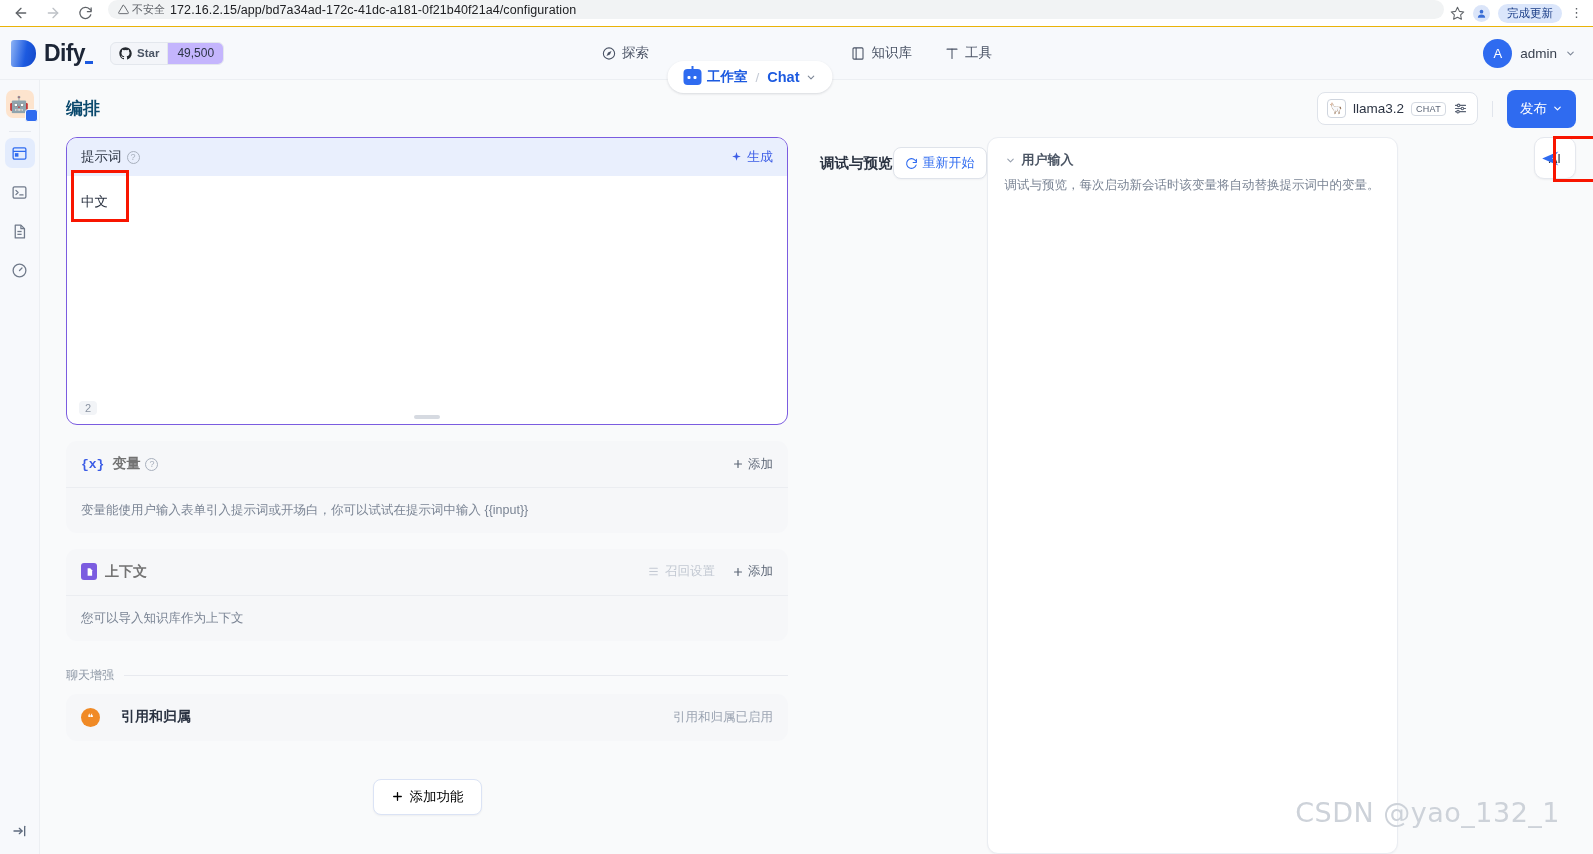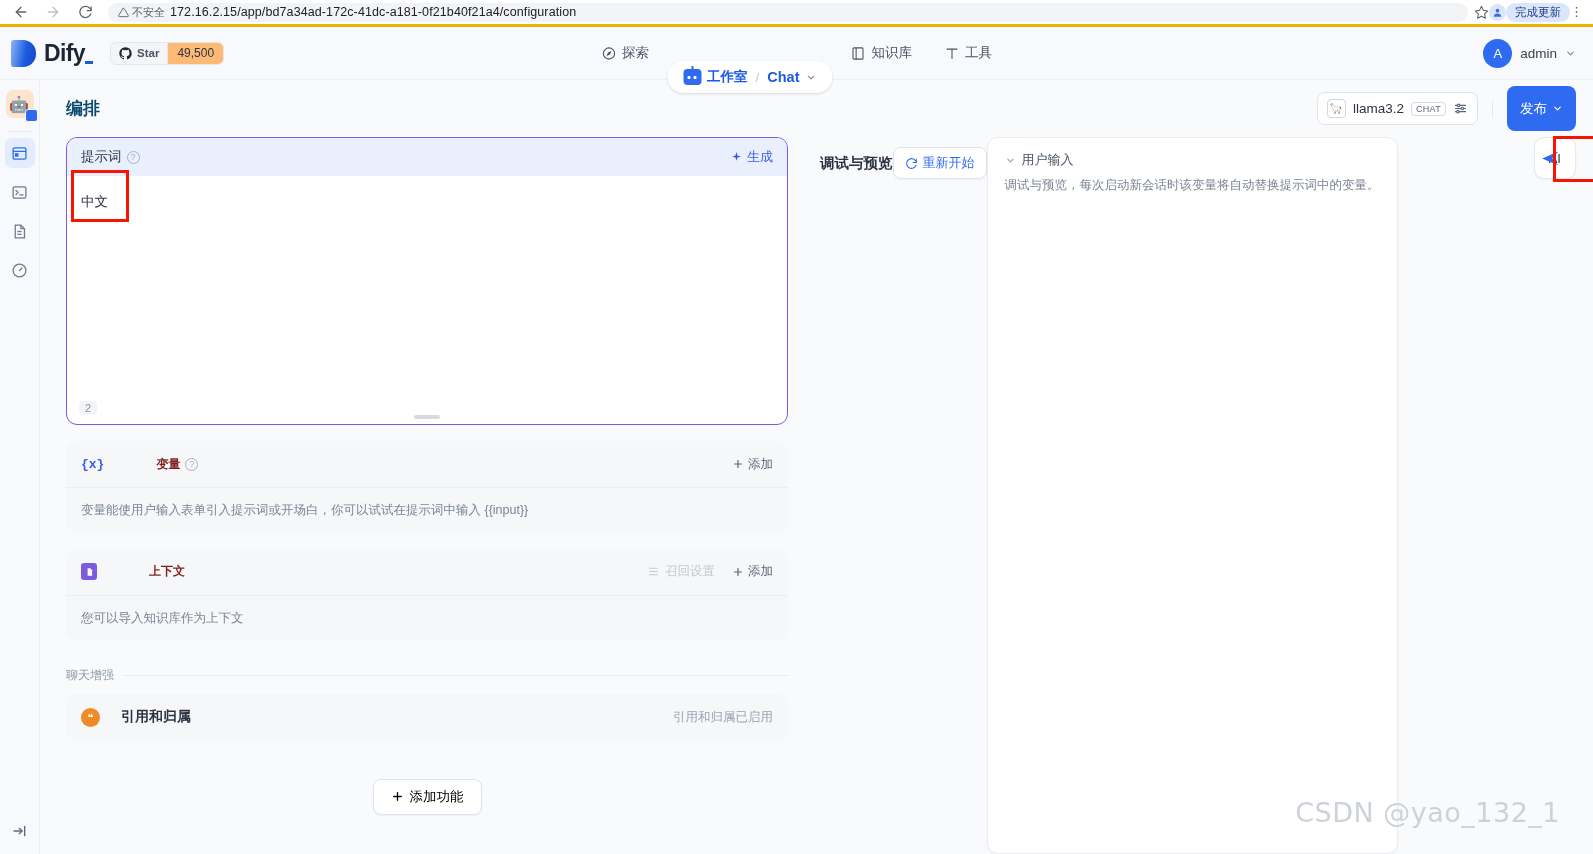--- a/index.html
+++ b/index.html
@@ -4,36 +4,36 @@
 <style>
   * { box-sizing: border-box; margin: 0; padding: 0; }
   html, body {
     width: 1593px; height: 854px;
     font-family: "Liberation Sans", "DejaVu Sans", sans-serif;
     background: #f9fafb; overflow: hidden;
   }
 
   
   .browser-bar {
-    height: 27px; background: #fff; display: flex; align-items: center;
-    padding: 0 8px; gap: 6px; border-bottom: 3px solid #eab308;
+    height: 27px; background: #fff; display: flex; 
+    padding: 0 8px; gap: 6px; border-bottom: 1px solid #eab308;
   }
   .nav-btn {
     width: 26px; height: 26px; display: flex; align-items: center;
     justify-content: center; color: #5f6368; font-size: 15px; border-radius: 50%;
   }
   .nav-btn.disabled { color: #bdc1c6; }
   .omnibox {
     flex: 1; height: 19px; background: #f1f3f4; border-radius: 11px;
     display: flex; align-items: center; padding: 0 10px; gap: 5px; margin-left: 4px;
   }
   .omni-warn { display: flex; align-items: center; gap: 3px; color: #5f6368; font-size: 11px; }
   .omni-warn svg { display:block; }
   .omni-url { color: #202124; font-size: 12.5px; letter-spacing: .1px; white-space: nowrap; }
-  .omni-right { display: flex; align-items: center; gap: 0; padding-right: 2px; }
+  .omni-right { display: flex; align-items: center; gap: 8px; padding-right: 2px; }
   .star-ic { color: #5f6368; }
   .avatar-chrome {
     width: 17px; height: 17px; border-radius: 50%; background: #dbe5f9;
     display: flex; align-items: center; justify-content: center;
   }
   .update-pill {
     background: #dbe6fb; color: #1a3d87; font-size: 11.5px;
     border-radius: 11px; padding: 2px 9px; white-space: nowrap;
   }
   .kebab { color: #5f6368; font-size: 13px; line-height: .7; letter-spacing: 0; }
@@ -57,21 +57,21 @@
     width: 8px; height: 3px; background: #1c5ae0;
   }
   .star-box {
     display: flex; align-items: center; margin-left: 17px;
     border: 1px solid #e3e7ed; border-radius: 6px; overflow: hidden;
     background: #f3f5f9; height: 23px;
   }
   .star-left { display: flex; align-items: center; gap: 5px; padding: 0 8px; }
   .star-label { font-size: 11.5px; font-weight: 700; color: #4b5565; }
   .star-count {
-    background: #fdba74; padding: 0 9px; font-size: 12px; color: #2b3445;
+    background: #c4b5fd; padding: 0 9px; font-size: 12px; color: #2b3445;
     height: 100%; display: flex; align-items: center; border-left: 1px solid #e3e7ed;
   }
   .center-nav {
     position: absolute; left: 50%; transform: translateX(-50%);
     display: flex; align-items: center; gap: 4px;
   }
   .nav-item {
     display: flex; align-items: center; gap: 6px; padding: 7px 14px;
     font-size: 13.5px; color: #4a5365; border-radius: 18px; white-space: nowrap;
   }
@@ -142,21 +142,21 @@
     display: flex; align-items: center; justify-content: center; font-size: 11px;
   }
   .model-name { font-size: 13.5px; color: #2b3342; }
   .model-badge {
     font-size: 9px; color: #5a6475; border: 1px solid #d5dae2;
     border-radius: 4px; padding: 1px 4px; letter-spacing: .3px;
   }
   .v-div { width: 1px; height: 16px; background: #e1e5ec; }
   .publish-btn {
     display: flex; align-items: center; gap: 5px; background: #2f6bf0; color: #fff;
-    height: 45px; padding: 0 13px; border-radius: 8px; font-size: 13.5px; font-weight: 500;
+    height: 38px; padding: 0 13px; border-radius: 8px; font-size: 13.5px; font-weight: 500;
   }
 
   .cols { flex: 1; display: flex; gap: 0; min-height: 0; padding: 0 17px 0 26px; }
   .col-left { width: 722px; flex-shrink: 0; position: relative; }
   .col-right { flex: 1; padding-left: 32px; display: flex; flex-direction: row; min-width: 0; }
 
   
   .prompt-card {
     border: 1.5px solid #7b5ce0; border-radius: 11px; overflow: hidden;
     background: #fff; height: 288px; display: flex; flex-direction: column;
@@ -188,21 +188,21 @@
   }
   .redbox {
     position: absolute; border: 3px solid #f81500; pointer-events: none;
   }
 
   
   .sec-card {
     background: #f6f7f9; border-radius: 11px; margin-top: 16px; overflow: hidden;
   }
   .sec-head { display: flex; align-items: center; height: 46px; padding: 0 15px; }
-  .sec-title { font-size: 12px; font-weight: 600; color: #7f1d1d; margin-left: 44px; }
+  .sec-title { font-size: 14px; font-weight: 600; color: #737373; }
   .sec-icon { margin-right: 8px; display: flex; align-items: center; }
   .var-ic { color: #3b5ce6; font-size: 13px; font-weight: 700; font-family: "Liberation Mono", monospace; }
   .ctx-ic {
     width: 16px; height: 17px; border-radius: 3px; background: #7b5ce0;
     display: flex; align-items: center; justify-content: center;
   }
   .sec-actions { margin-left: auto; display: flex; align-items: center; gap: 17px; }
   .act-link { display: flex; align-items: center; gap: 5px; font-size: 12.5px; color: #5c6676; }
   .act-link.muted { color: #c3c9d3; }
   .act-add { display: flex; align-items: center; gap: 4px; font-size: 12.5px; color: #5c6676; }
@@ -242,21 +242,21 @@
     margin-left: auto; display: flex; align-items: center; gap: 5px;
     background: #fff; border: 1px solid #dfe3ea; border-radius: 8px;
     height: 32px; padding: 0 11px; font-size: 13px; color: #2f6bf0;
     box-shadow: 0 1px 2px rgba(16,24,40,.04);
   }
   .userinput-card {
     background: #fff; border: 1px solid #eaedf2; border-radius: 11px;
     padding: 13px 17px 15px; box-shadow: 0 1px 2px rgba(16,24,40,.04);
   }
   .ui-head { display: flex; align-items: center; gap: 6px; }
-  .ui-title { font-size: 13px; color: #4a5463; }
+  .ui-title { font-size: 13px; color: #4a5463; font-weight: bold; }
   .ui-desc { font-size: 12.5px; color: #7a8494; margin-top: 7px; line-height: 1.5; }
   .chat-spacer { flex: 1; }
   .chat-input-row { padding: 0 0 22px; position: relative; }
   .chat-input {
     background: #fff; border: 1px solid #e5e8ee; border-radius: 10px;
     height: 42px; display: flex; align-items: center; padding: 0 14px;
     box-shadow: 0 1px 2px rgba(16,24,40,.05); position: relative;
   }
   .chat-val { font-size: 13px; color: #2b3342; }
   .send-ic { position: absolute; right: 14px; color: #2f6bf0; }

